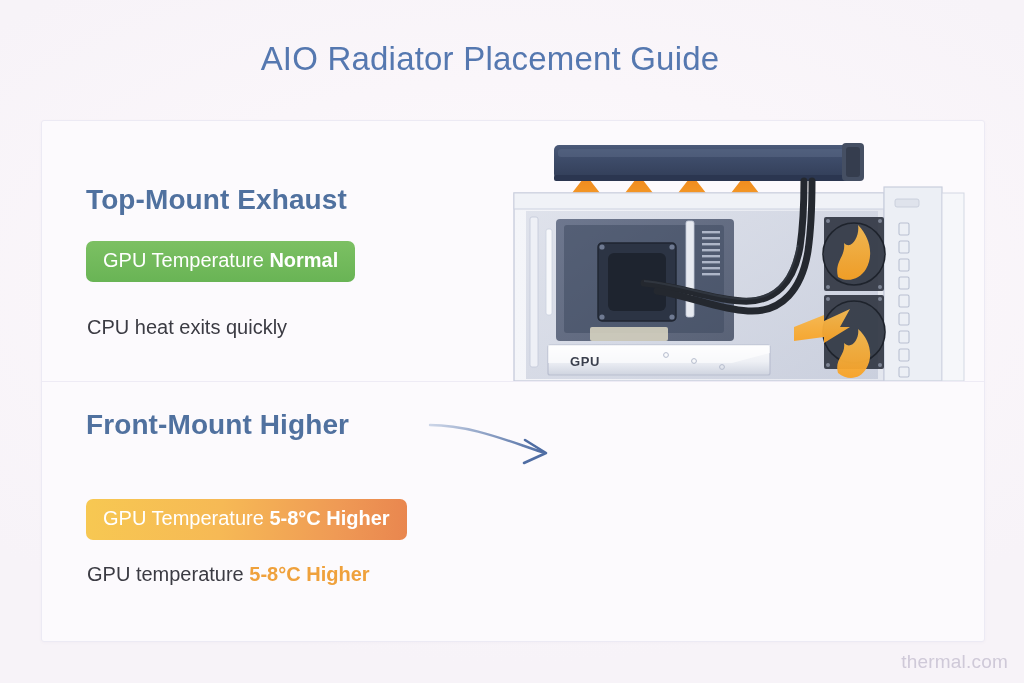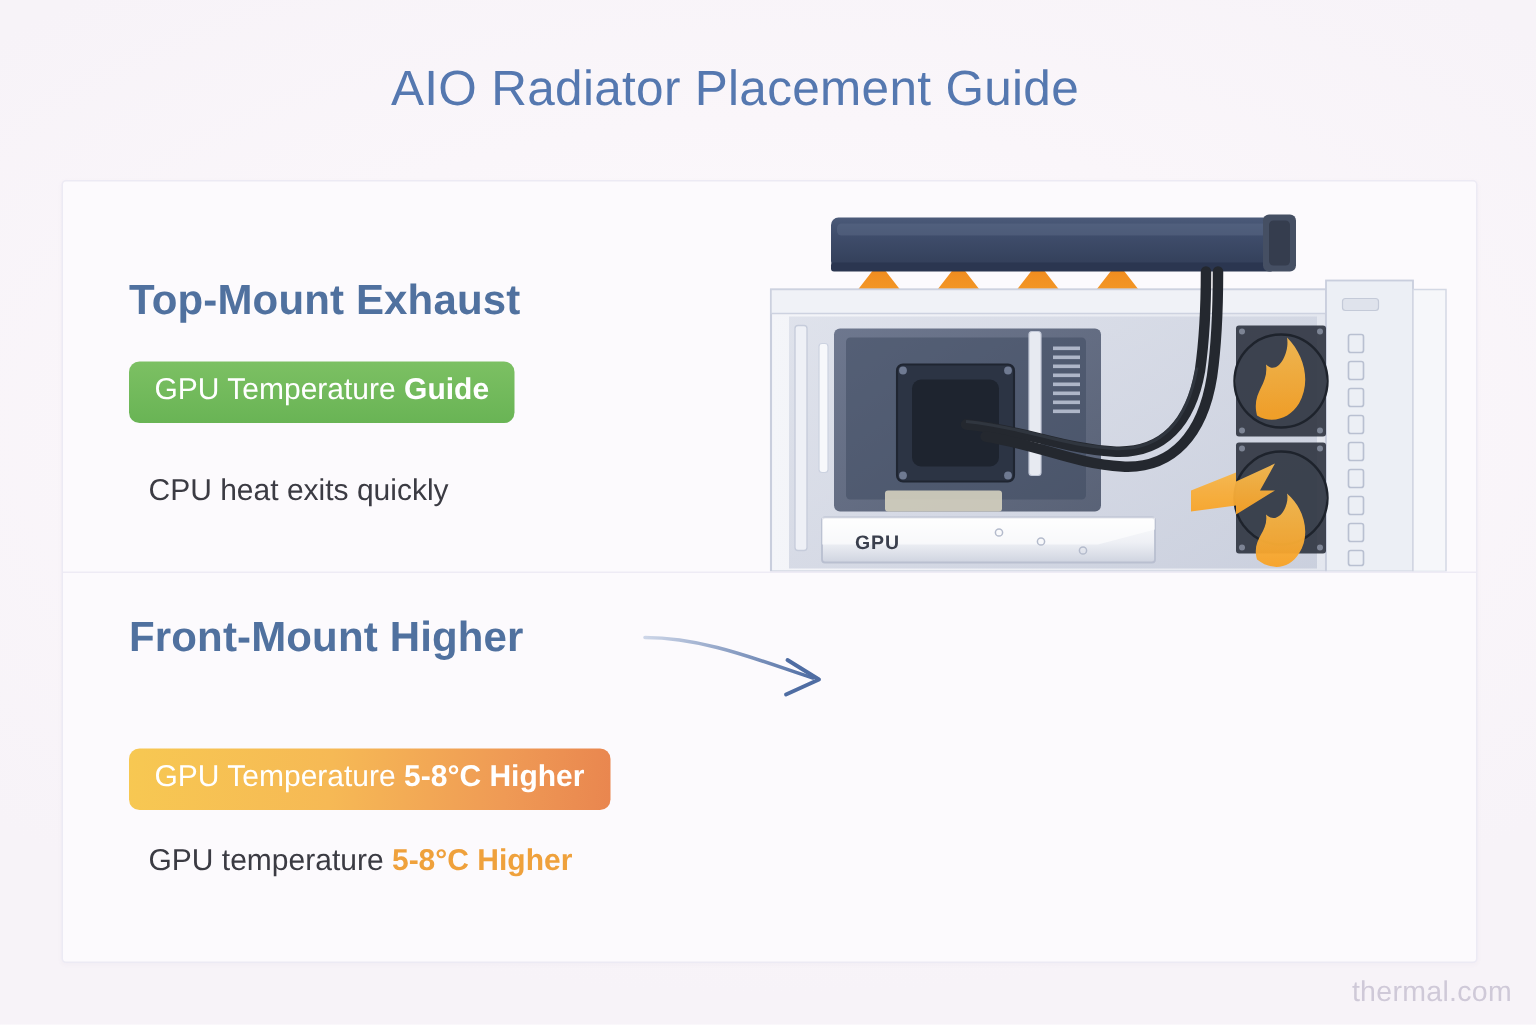--- a/index.html
+++ b/index.html
@@ -102,21 +102,21 @@
     top: 120px;
     background: linear-gradient(180deg, #7cc063 0%, #69b455 100%);
   }
   .badge-amber {
     top: 118px;
     background: linear-gradient(95deg, #f7c852 0%, #f6b955 42%, #ef9a55 78%, #e9864f 100%);
   }
 
   .desc {
     position: absolute;
-    left: 13px;
+    left: 1px;
     font-size: 20px;
     color: #3b3b43;
     white-space: nowrap;
   }
   .desc-1 { top: 195px; }
   .desc-a { top: 182px; }
   .desc-b { top: 240px; }
   .hot { color: #efa13c; font-weight: bold; }
 
   
@@ -150,21 +150,21 @@
   <div class="page-title">AIO Radiator Placement Guide</div>
 
   <div class="card">
 
     <div class="row row-top">
 
       <div class="textcol">
         <div class="sec-title">Top-Mount Exhaust</div>
 
         <div class="badge badge-green">
-          <span>GPU Temperature</span><span>&nbsp;</span><b>Guide</b>
+          <span>GPU Temperature</span><span>&nbsp;</span><b>Normal</b>
         </div>
 
         <div class="desc desc-1">CPU heat exits quickly</div>
       </div>
 
       <svg class="ptr ptr-top" width="140" height="60" viewBox="0 0 140 60">
         <defs>
           <linearGradient id="pg1" x1="0" y1="0" x2="1" y2="0">
             <stop offset="0" stop-color="#cdd6e8"></stop>
             <stop offset="1" stop-color="#4f6da3"></stop>

